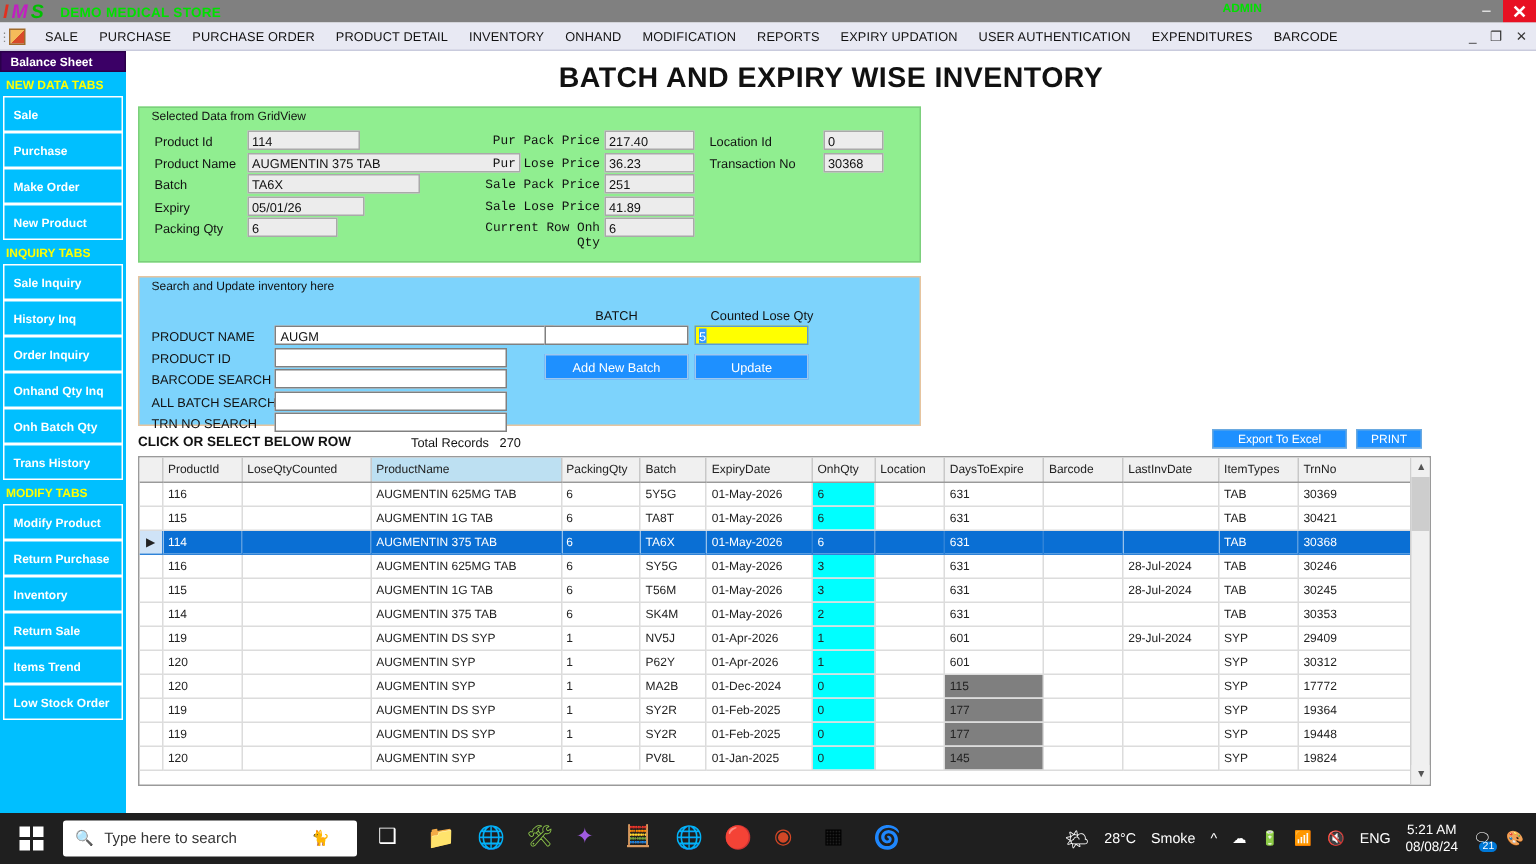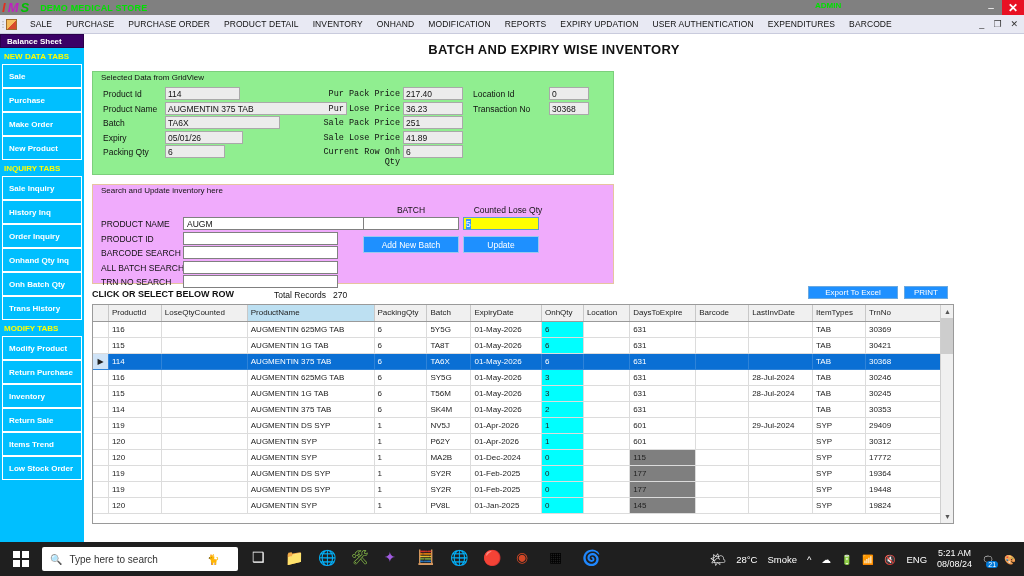--- a/index.html
+++ b/index.html
@@ -61,21 +61,21 @@
     height:24px; display:flex; align-items:center; padding-left:6px;
     border:1px solid #ffffff; margin:0 2px 0 2px;
   }
 
   
   .form-area{
     position:absolute; left:84px; top:34px; width:940px; height:508px; background:#ffffff;
   }
   .page-title{
     position:absolute; left:0; top:8px; width:940px; text-align:center;
-    font-size:13px; font-weight:bold; color:#111; letter-spacing:.3px;
+    font-size:19px; font-weight:bold; color:#111; letter-spacing:.3px;
   }
 
   
   .grp-green{
     position:absolute; left:8px; top:37px; width:522px; height:104px;
     background:#90ee90; border:1px solid #7ccf7c;
   }
   .grp-legend{
     position:absolute; left:6px; top:1px; font-size:8px; color:#111;
     background:transparent; padding:0 2px;
@@ -84,21 +84,21 @@
   .fld-label.r{ text-align:right;font-family:Liberation Mono, monospace; }
   .tbox{
     position:absolute; background:#ececec; border:1px solid #a9a9a9;
     font-size:8.5px; color:#111; padding:1px 2px; height:13px; line-height:11px;
     overflow:hidden; white-space:nowrap;
   }
 
   
   .grp-peach{
     position:absolute; left:8px; top:150px; width:522px; height:100px;
-    background:#f0abfc; border:1px solid #e6c49f;padding-left:16px;
+    background:#7dd3fc; border:1px solid #e6c49f;padding-left:16px;
   }
   .tbox-w{
     position:absolute; background:#ffffff; border:1px solid #808080;
     font-size:8.5px; color:#111; padding:1px 3px; height:13px; line-height:11px;
     overflow:hidden; white-space:nowrap;
   }
   .tbox-y{
     position:absolute; background:#ffff00; border:1px solid #5a9bd5;
     font-size:8.5px; color:#111; padding:1px 2px; height:13px; line-height:11px;
     overflow:hidden; white-space:nowrap;

